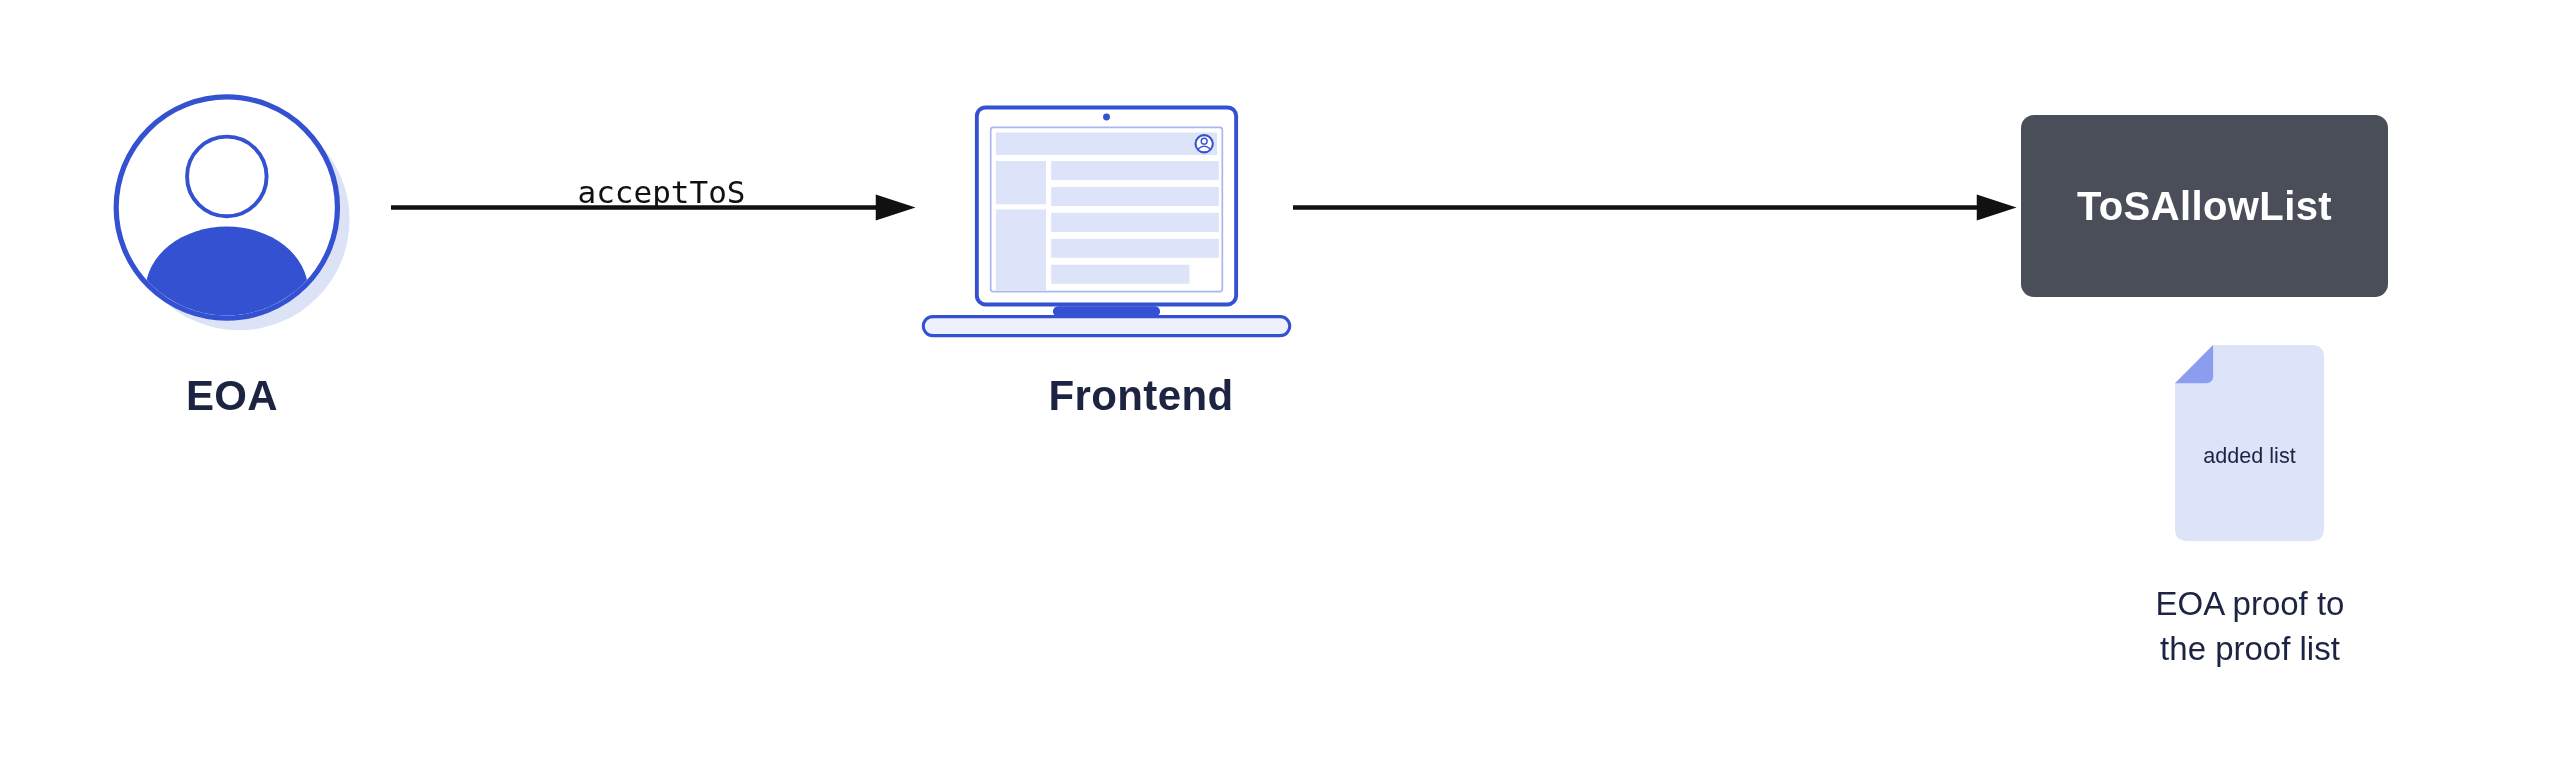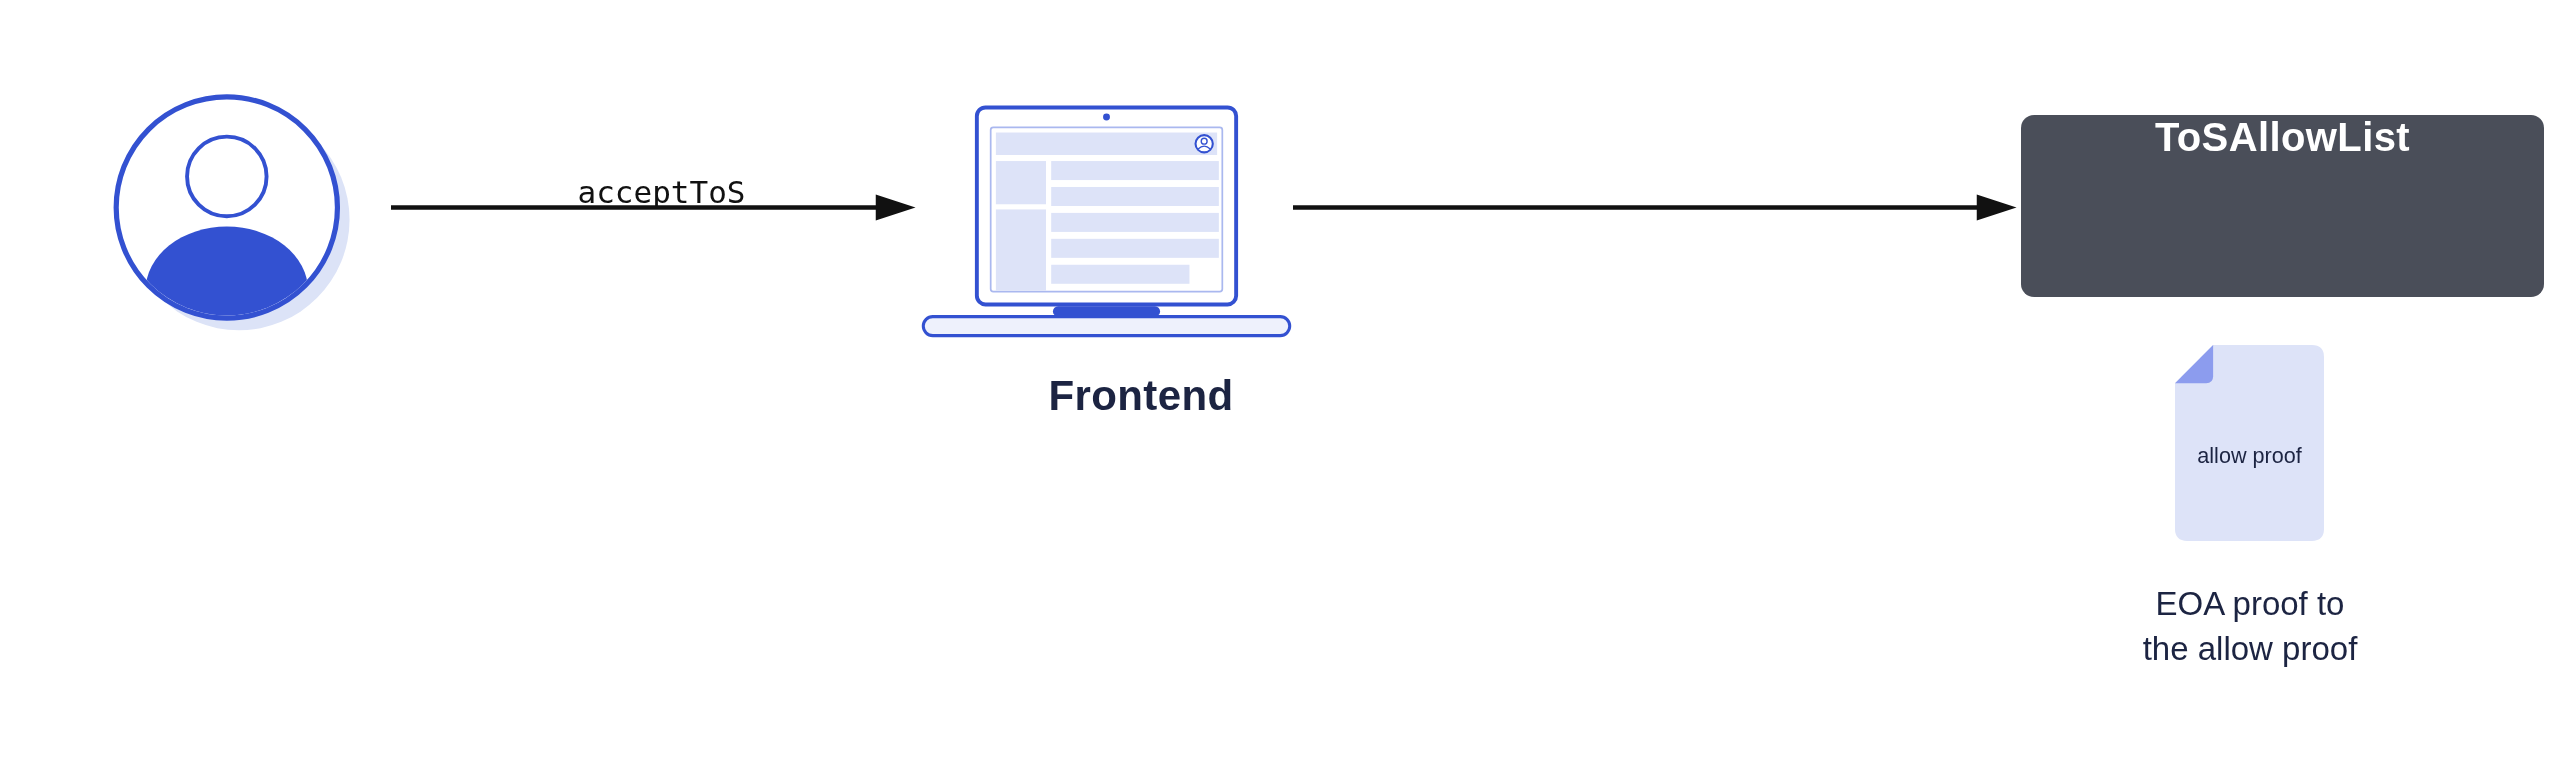--- a/index.html
+++ b/index.html
@@ -39,24 +39,24 @@
     text-align:center;
     font-family:"DejaVu Sans Mono","Liberation Mono",monospace;
     font-size:31px;
     color:var(--arrow-black,#111);
     white-space:nowrap;
   }
 
   
   .contract-box{
     position:absolute;
-    left:2021px;top:115px;width:523px;height:182px;
+    left:2021px;top:115px;width:367px;height:182px;
     background:var(--dark-slate,#4a4e59);
     border-radius:13px;
-    display:flex;justify-content:center;
+    display:flex;align-items:center;justify-content:center;
   }
   .contract-box .contract-label{
     color:#fff;font-weight:bold;font-size:40px;letter-spacing:0.4px;
   }
 
   
   .doc-label{
     position:absolute;
     left:2175px;top:443px;width:149px;
     text-align:center;
@@ -93,20 +93,21 @@
     <circle class="fl-shadow" cx="148" cy="150" r="128"></circle>
     <circle class="fl-white st-blue" cx="134" cy="136" r="128" stroke-width="6"></circle>
     <clipPath id="avclip">
         <circle cx="134" cy="136" r="125"></circle>
       </clipPath>
     <g clip-path="url(#avclip)">
       <ellipse class="fl-blue" cx="134" cy="232" rx="94" ry="74"></ellipse>
     </g>
     <circle class="fl-white st-blue" cx="134" cy="100" r="46" stroke-width="4.5"></circle>
   </svg>
+  <div class="node-label" style="left:102px;top:372px;width:260px;">EOA</div>
 
   <div class="edge-label" style="left:399px;top:149px;width:525px;margin-top:25px;">acceptToS</div>
   <svg class="abs" style="left:391px;top:190px;" width="528" height="35" viewBox="0 0 610 40">
     <line class="arrow-line" x1="0" y1="20" x2="562" y2="20"></line>
     <polygon class="arrow-head" points="560,5 606,20 560,35"></polygon>
   </svg>
 
   <svg class="abs" style="left:916px;top:104px;" width="381" height="242" viewBox="0 0 440 280">
 
     <rect class="fl-white st-blue" x="70" y="4" width="300" height="228" rx="10" stroke-width="4.5"></rect>
@@ -143,21 +144,21 @@
   </svg>
 
   <div class="contract-box">
     <span class="contract-label">ToSAllowList</span>
   </div>
 
   <svg class="abs" style="left:2175px;top:345px;" width="149" height="196" viewBox="0 0 172 226">
     <path class="fl-lav" d="M 44 0 H 158 Q 172 0 172 14 V 212 Q 172 226 158 226 H 14 Q 0 226 0 212 V 44 Z"></path>
     <path class="fl-fold" d="M 0 44 L 44 0 L 44 36 Q 44 44 36 44 Z"></path>
   </svg>
-  <div class="doc-label">allow proof</div>
+  <div class="doc-label">added list</div>
 
   <div class="doc-caption">
     <div>EOA proof to</div>
-    <div>the allow proof</div>
+    <div>the proof list</div>
   </div>
 
 </div>
 
 
 </body></html>

